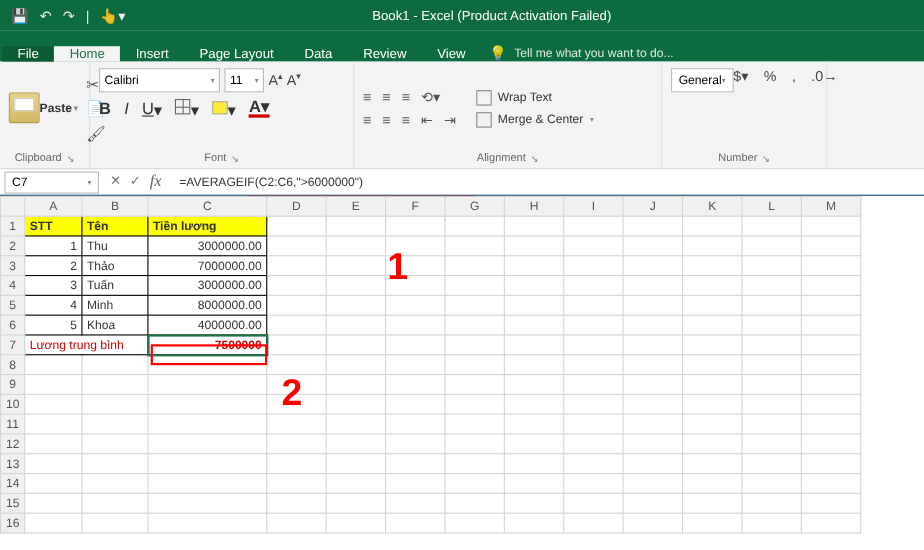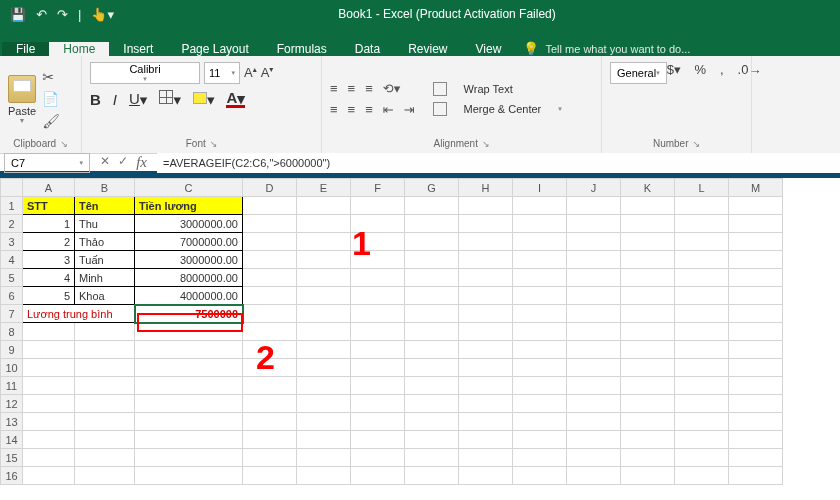--- a/index.html
+++ b/index.html
@@ -21,53 +21,53 @@
 
 
 .ribbon { height: 98px; background: #f3f3f3; border-bottom: 1px solid #d4d4d4; display: flex; }
 .group { border-right: 1px solid #e0e0e0; display: flex; flex-direction: column; justify-content: space-between; padding: 6px 8px 2px 8px; }
 .group .controls { display: flex; align-items: center; gap: 6px; flex: 1; }
 .group .label { text-align: center; font-size: 10px; color: #666; padding: 2px 0; }
 .group .lbl-row { display: flex; align-items: center; justify-content: center; gap: 4px; }
 .dialog-launcher { font-size: 9px; color: #888; }
 
 .clipboard-grp { width: 82px; }
-.paste-btn { display: flex; flex-direction: column; align-items: center; font-size: 11px; color: #333; }
+.paste-btn { display: flex; flex-direction: row; align-items: center; font-size: 11px; color: #333; font-weight: bold; }
 .paste-icon { width: 28px; height: 28px; background: linear-gradient(#e8d088,#d4b866); border: 1px solid #b89a4a; border-radius: 2px; position: relative; margin-bottom: 2px; }
 .paste-icon::after { content: ''; position: absolute; top: 4px; left: 4px; right: 4px; height: 10px; background: #fff; border: 1px solid #ccc; }
 .clip-side { display: flex; flex-direction: column; gap: 6px; font-size: 14px; color: #555; }
 
 .font-grp { width: 240px; }
 .font-row1 { display: flex; align-items: center; gap: 4px; margin-bottom: 6px; }
-.font-name { width: 110px; height: 22px; border: 1px solid #bbb; background: #fff; font-size: 11px; padding: 0 4px; display: flex; align-items: center; justify-content: space-between; flex-direction: column; }
+.font-name { width: 110px; height: 22px; border: 1px solid #bbb; background: #fff; font-size: 11px; padding: 0 4px; display: flex; align-items: center; justify-content: space-between; }
 .font-size { width: 36px; height: 22px; border: 1px solid #bbb; background: #fff; font-size: 11px; display: flex; align-items: center; justify-content: space-between; padding: 0 4px; }
 .sz-btn { font-size: 13px; color: #444; }
 .font-row2 { display: flex; align-items: center; gap: 12px; }
 .font-row2 span { font-size: 15px; color: #333; }
 .border-btn { display: inline-block; width: 14px; height: 14px; border: 1px solid #666; position: relative; }
 .border-btn::before, .border-btn::after { content: ''; position: absolute; background: #666; }
 .border-btn::before { left: 6px; top: 0; bottom: 0; width: 1px; }
 .border-btn::after { top: 6px; left: 0; right: 0; height: 1px; }
 .fill-btn { display: inline-block; width: 14px; height: 12px; background: #ffeb3b; border: 1px solid #aaa; }
 .fontcol-btn { color: #c00; font-weight: bold; border-bottom: 3px solid #c00; font-size: 14px; line-height: 12px; }
 .dd { font-size: 7px; color: #888; vertical-align: middle; }
 
 .align-grp { width: 280px; }
 .align-icons { display: flex; flex-direction: column; gap: 6px; margin-right: 12px; }
 .arow { display: flex; gap: 10px; font-size: 13px; color: #555; }
 .align-right { display: flex; flex-direction: column; gap: 6px; font-size: 11px; color: #333; }
-.wrap-merge { display: flex; align-items: center; gap: 17px; }
+.wrap-merge { display: flex; align-items: center; gap: 6px; }
 .wm-icon { width: 14px; height: 14px; border: 1px solid #888; display: inline-block; }
 
 .num-grp { width: 150px; }
 .num-row1 { width: 130px; height: 22px; border: 1px solid #bbb; background: #fff; font-size: 11px; display: flex; align-items: center; justify-content: space-between; padding: 0 6px; margin-bottom: 6px; }
 .num-row2 { display: flex; gap: 14px; font-size: 13px; color: #444; }
 
 
-.fxbar { height: 24px; border-bottom: 7px solid #0c4a6e; display: flex; align-items: center; background: #fff; }
+.fxbar { height: 24px; border-bottom: 1px solid #0c4a6e; display: flex; align-items: center; background: #fff; }
 .namebox { width: 86px; height: 20px; border: 1px solid #bbb; font-size: 11px; display: flex; align-items: center; justify-content: space-between; padding: 0 6px; margin-left: 4px; }
 .fx-btns { display: flex; gap: 8px; margin: 0 10px; font-size: 12px; color: #777; }
 .fx-lbl { font-style: italic; font-size: 15px; color: #666; font-family: 'Times New Roman', serif; }
 .formula-input { flex: 1; height: 20px; border: none; font-size: 11px; padding: 0 6px; color: #333; }
 .fx-highlight { position: absolute; left: 225px; top: 178px; width: 206px; height: 23px; border: 2px solid red; pointer-events: none; }
 
 
 .gridwrap { position: relative; overflow: hidden; height: 320px; }
 table.grid { border-collapse: collapse; table-layout: fixed; }
 .grid th, .grid td { border: 1px solid #d4d4d4; font-size: 11px; color: #333; height: 18px; padding: 0 4px; text-align: right; background: #fff; }
@@ -103,21 +103,20 @@
     <span>👆▾</span>
   </div>
   <div class="title">Book1 - Excel (Product Activation Failed)</div>
 </div>
 
 <div class="tabs">
   <div class="tab file">File</div>
   <div class="tab active">Home</div>
   <div class="tab">Insert</div>
   <div class="tab">Page Layout</div>
-  <div class="tab">Formulas</div>
   <div class="tab">Data</div>
   <div class="tab">Review</div>
   <div class="tab">View</div>
   <div class="tellme">
     <span class="bulb">💡</span>
     <span>Tell me what you want to do...</span>
   </div>
 </div>
 
 <div class="ribbon">

